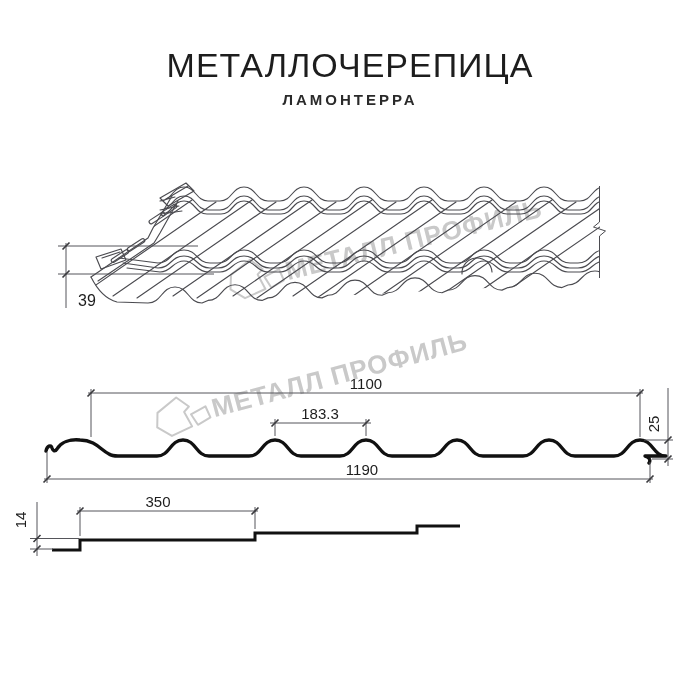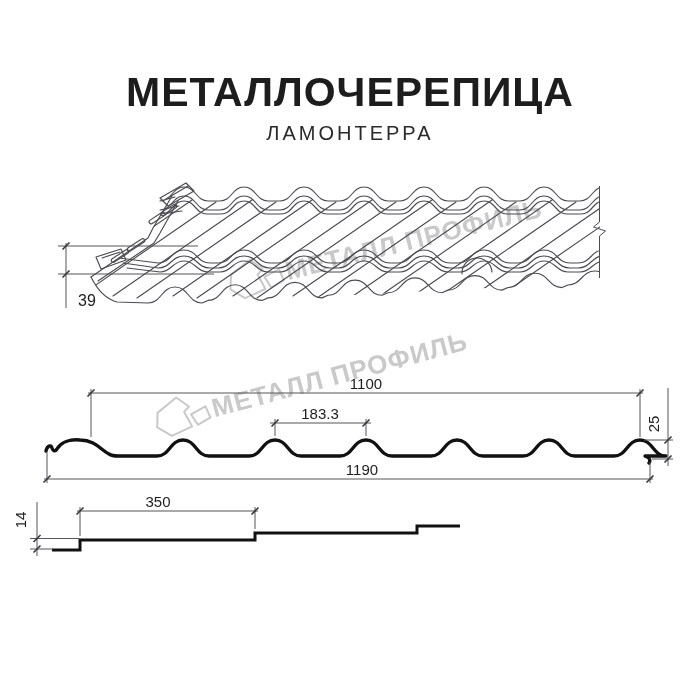--- a/index.html
+++ b/index.html
@@ -1,21 +1,21 @@
 <!DOCTYPE html>
 <html style="--c-background: #ffffff; --c-line: #4b4b50; --c-dimension: #55555a; --c-profile: #111111; --c-text: #1d1d1d; --c-watermark: #c9c9c9;"><head>
 <meta charset="utf-8">
 <style>
   html,body{margin:0;padding:0;background:#fff;}
   .page{position:relative;width:700px;height:700px;background:var(--c-background,#fff);overflow:hidden;
         font-family:"Liberation Sans",sans-serif;}
   header{position:absolute;top:0;left:0;width:700px;text-align:center;z-index:3;}
-  h1{margin:72px 0 0 0;font-size:41px;line-height:1.0;font-weight:bold;letter-spacing:1px;
+  h1{margin:48px 0 0 0;font-size:34px;line-height:1.0;font-weight:normal;letter-spacing:1px;
      color:var(--c-text,#1d1d1d);}
-  .subtitle{margin-top:9px;font-size:20px;letter-spacing:3px;color:#2a2a2a;font-weight:normal;}
+  .subtitle{margin-top:9px;font-size:15px;letter-spacing:3px;color:#2a2a2a;font-weight:bold;}
   svg{position:absolute;left:0;top:0;z-index:1;}
   svg text{font-family:"Liberation Sans",sans-serif;fill:var(--c-text,#1d1d1d);font-size:15px;}
   text.big{font-size:16px;}
   .sheet path, .sheet line, .sheet rect{fill:none;stroke:var(--c-line,#4b4b50);stroke-width:1.15;
      stroke-linecap:round;stroke-linejoin:round;}
   .dim{stroke:var(--c-dimension,#55555a);stroke-width:1;fill:none;}
   .ticks{stroke:#3a3a3e;stroke-width:1.6;fill:none;}
   .thick{fill:none;stroke:var(--c-profile,#111);stroke-width:3.4;stroke-linejoin:round;stroke-linecap:round;}
   .thick2{fill:none;stroke:var(--c-profile,#111);stroke-width:3;stroke-linejoin:miter;stroke-linecap:butt;}
   .wm path{fill:none;stroke:var(--c-watermark,#c9c9c9);stroke-width:2;stroke-linejoin:round;}

